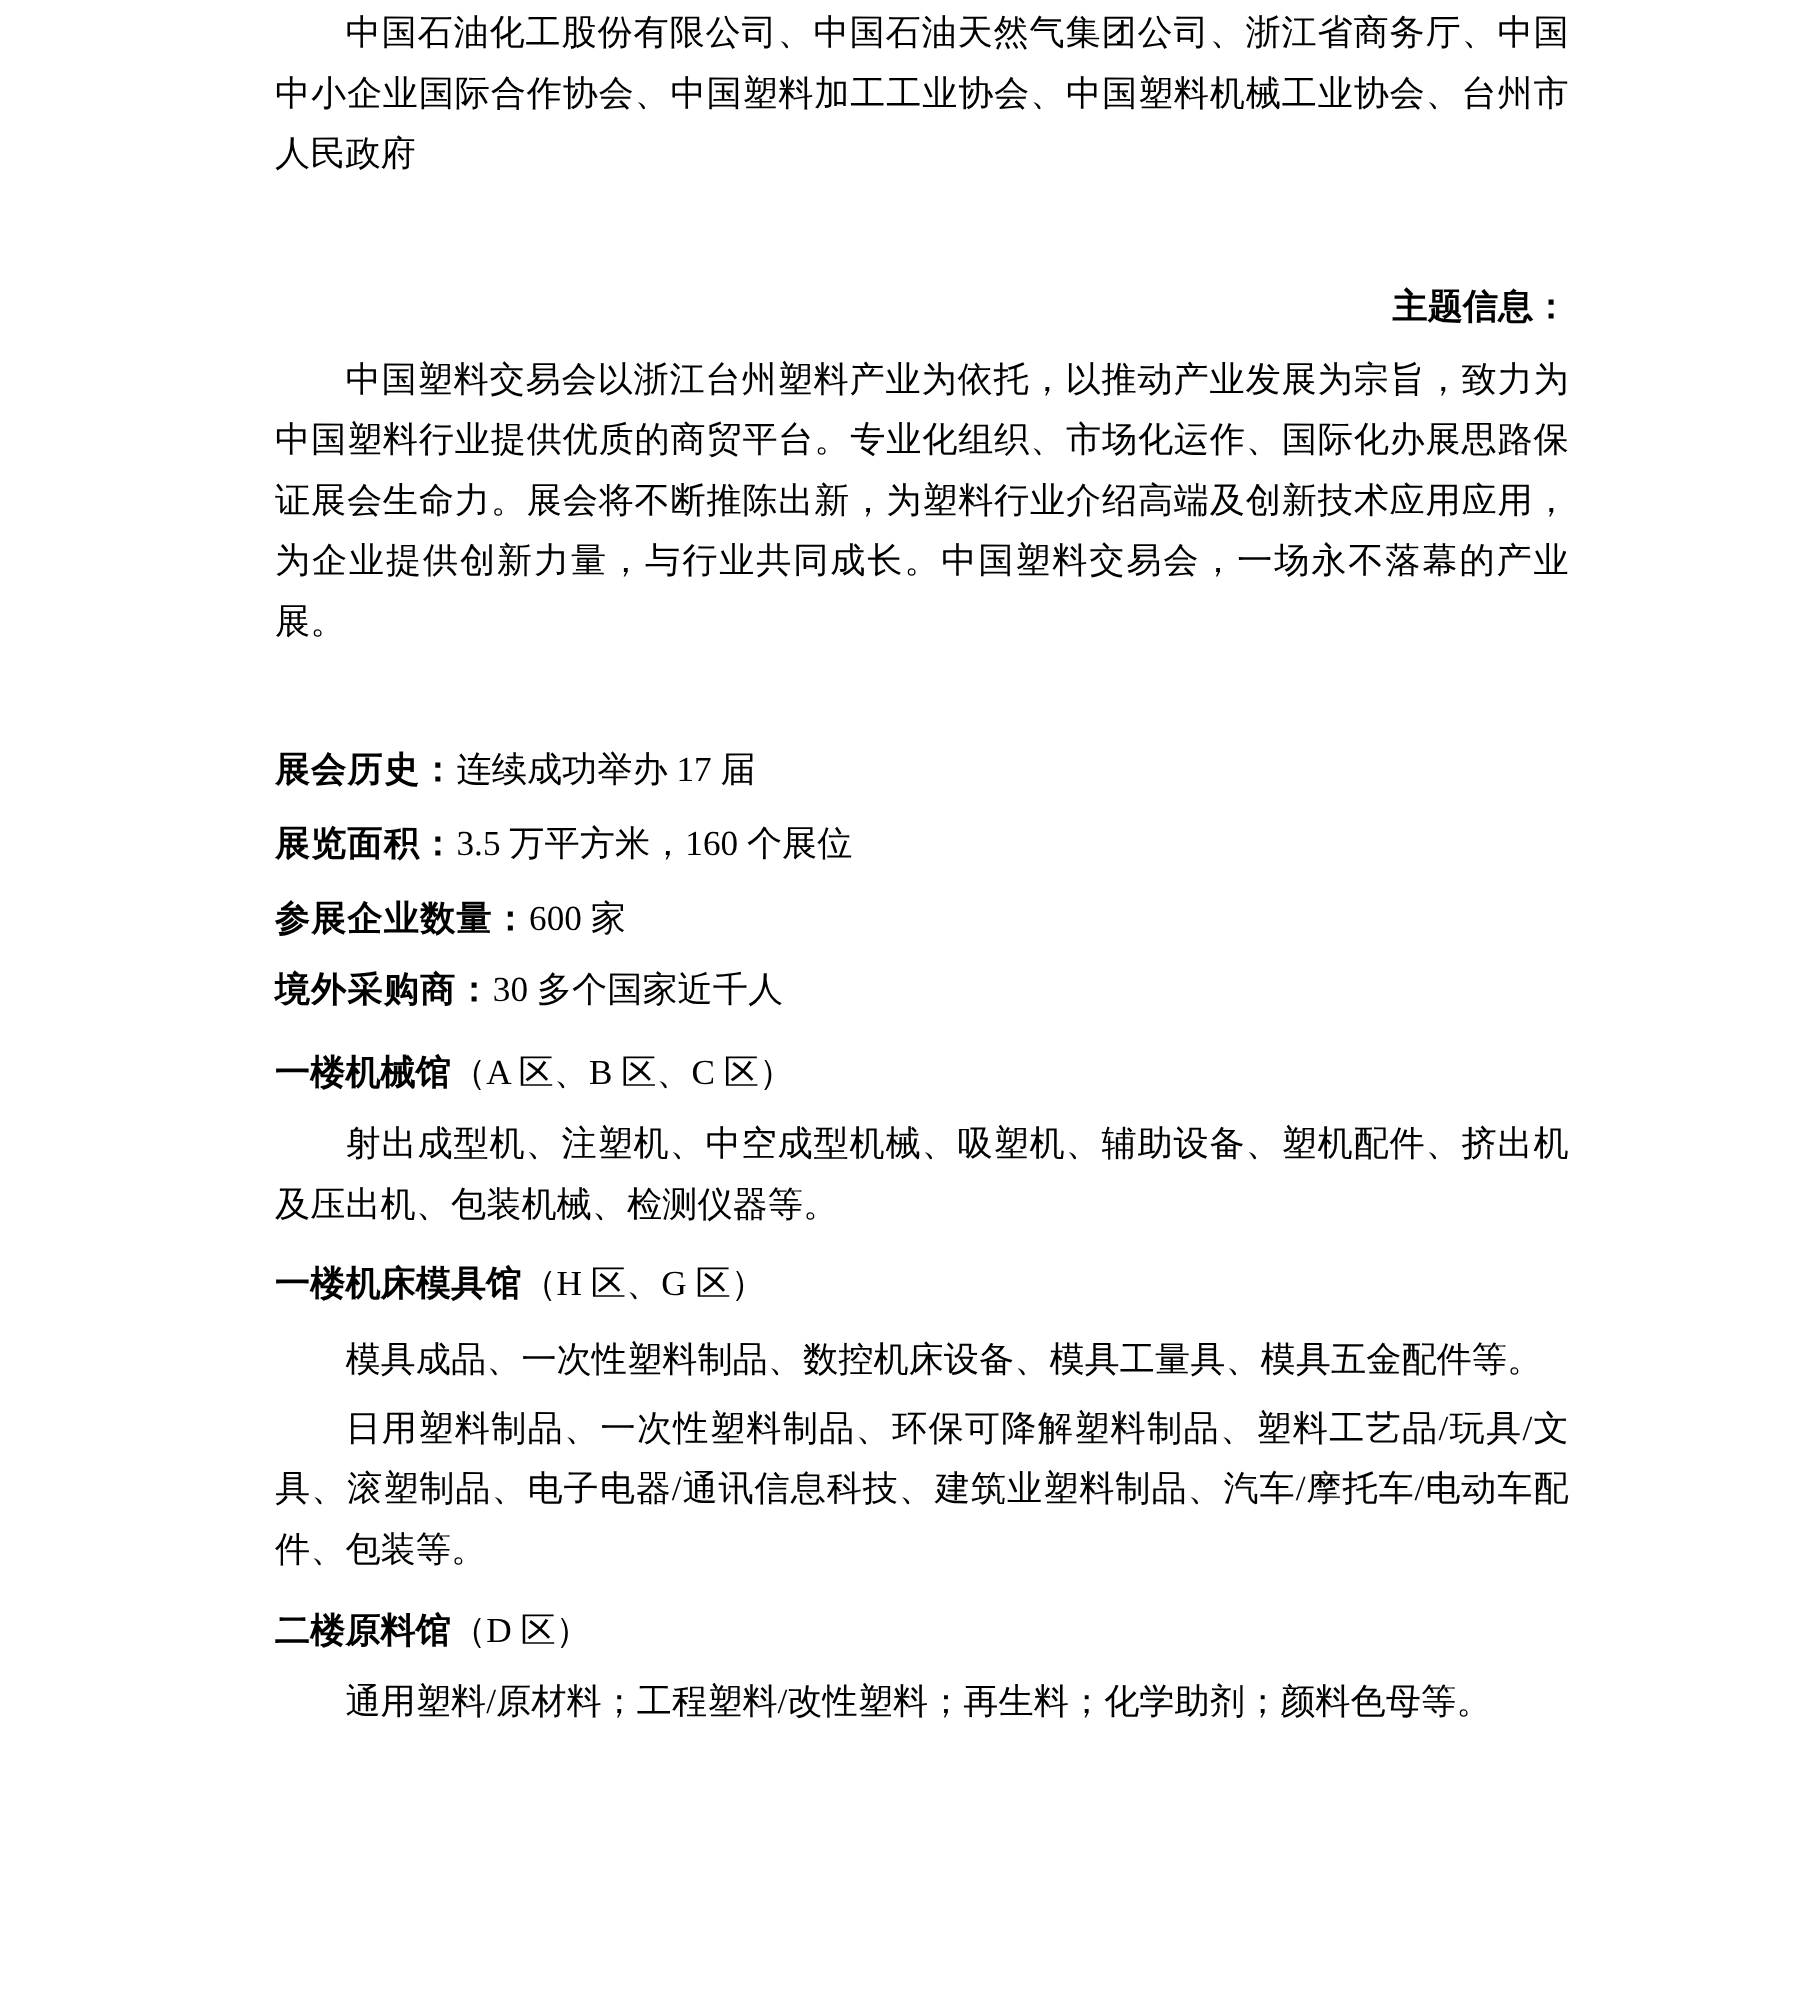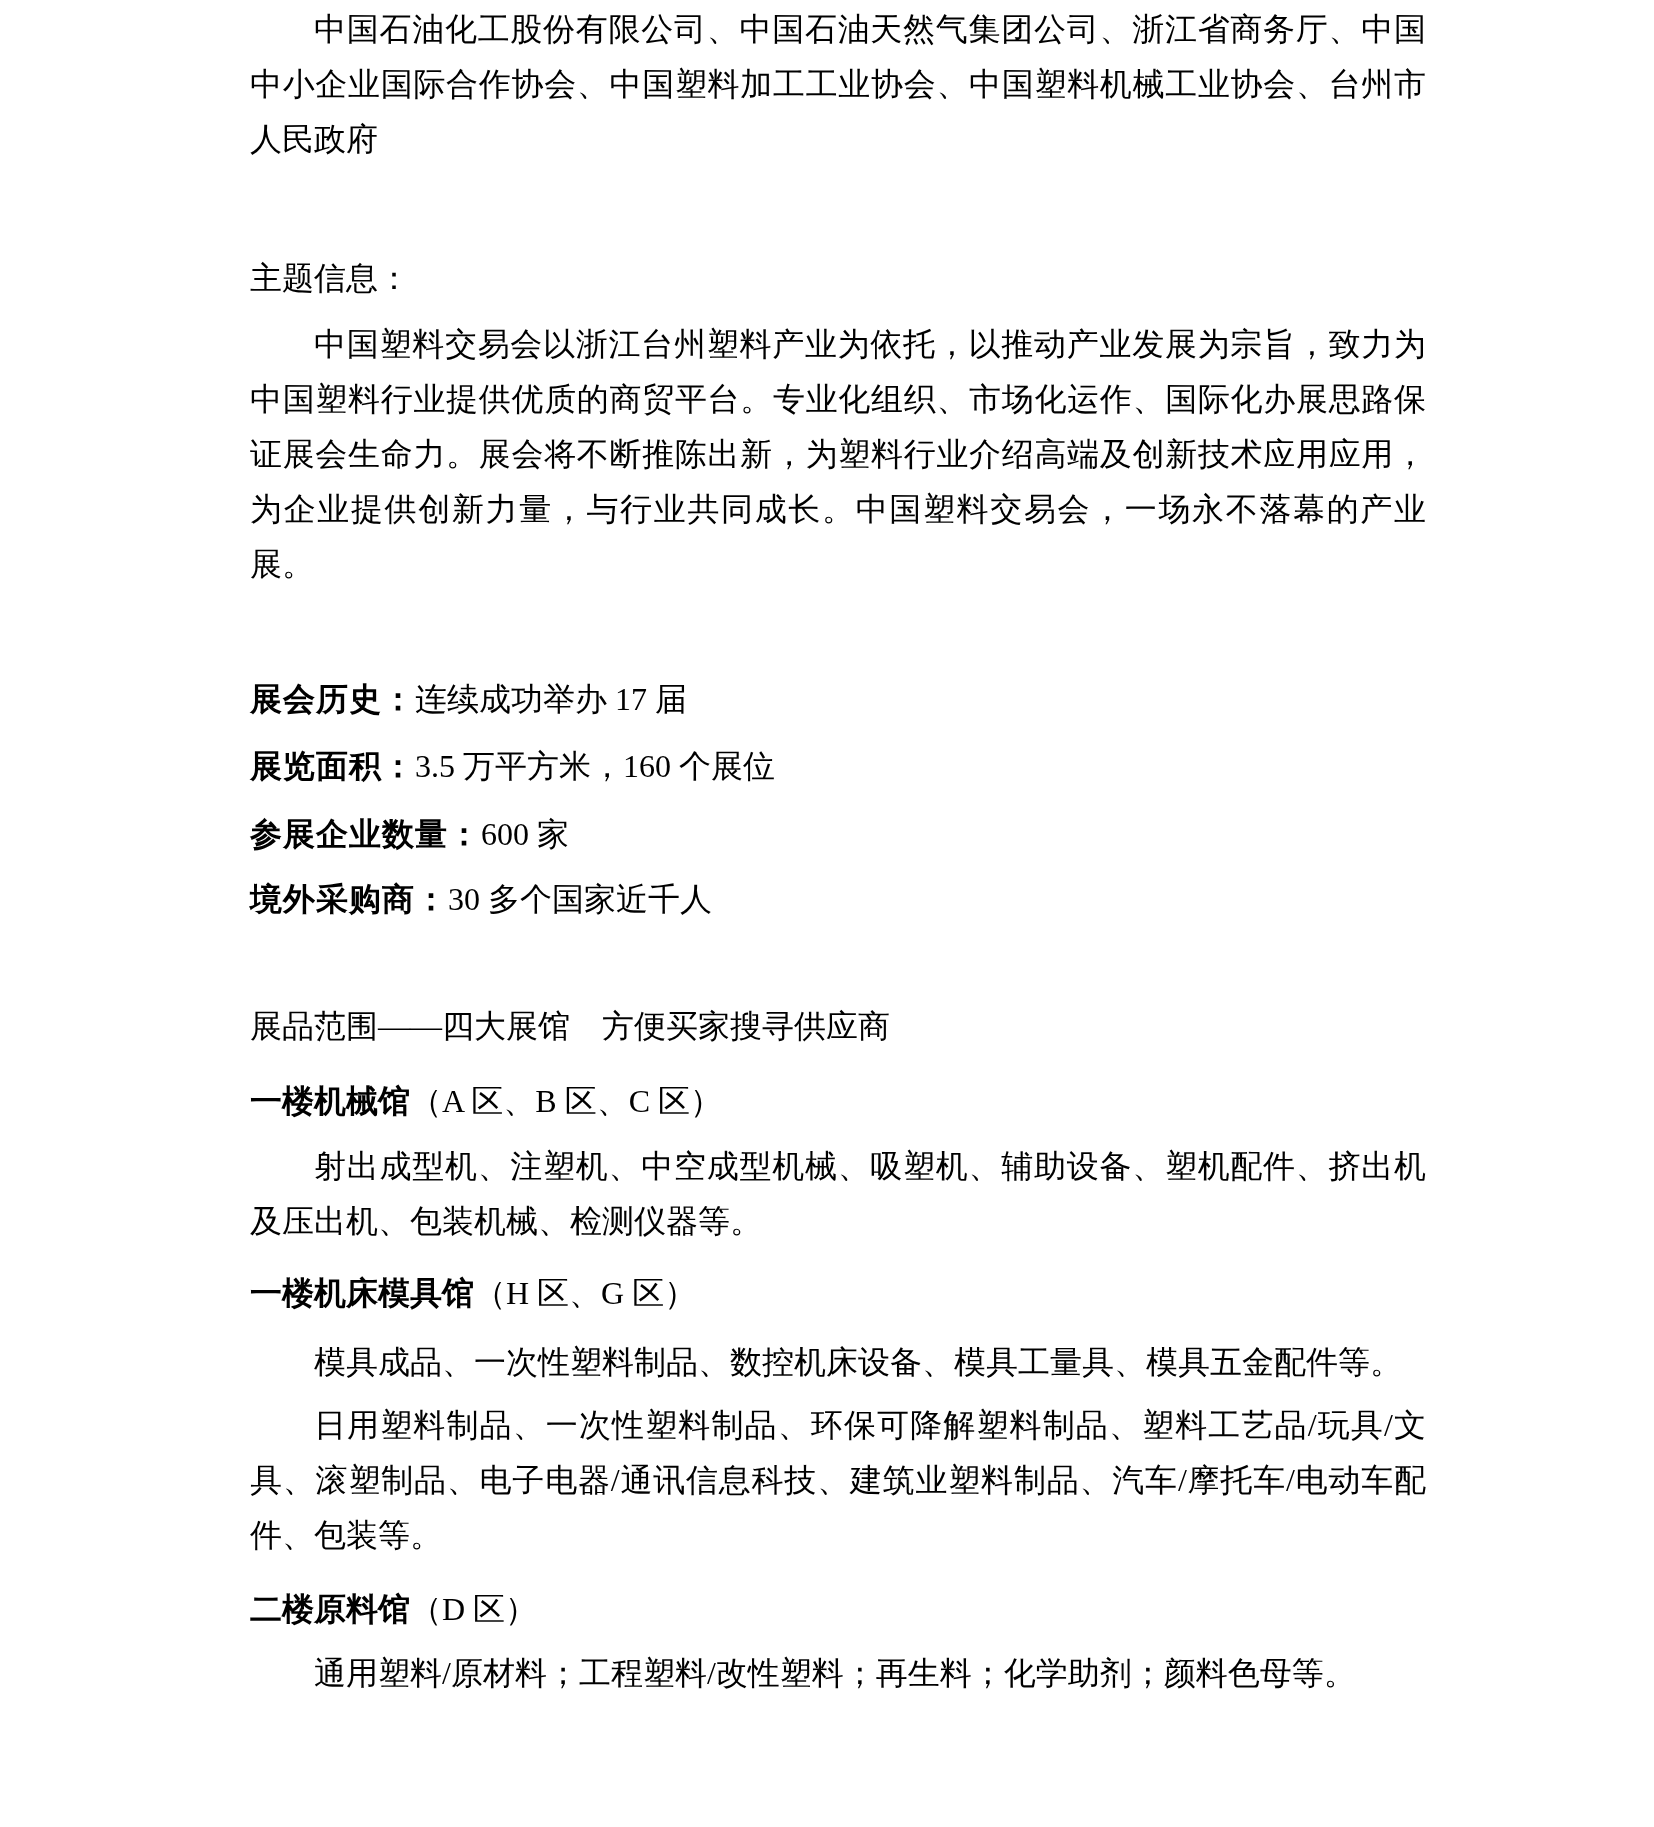--- a/index.html
+++ b/index.html
@@ -25,21 +25,22 @@
     margin: 0;
     padding: 0;
   }
   .para {
     text-align: justify;
     text-justify: inter-ideograph;
     text-indent: 2em;
     word-break: normal;
   }
   .heading {
-    font-weight: normal;
+    font-weight: bold;
+    text-align: right;
   }
   .b {
     font-weight: bold;
   }
   .stat .b { letter-spacing: 1px; }
   
   .mt84 { margin-top: 84px; }
   .mt80 { margin-top: 80px; }
   .mt72 { margin-top: 72px; }
   .mt20 { margin-top: 20px; }
@@ -66,21 +67,20 @@
 
   <p class="stat mt80"><span class="b">展会历史：</span><span>连续成功举办 17 届</span></p>
 
   <p class="stat mt12"><span class="b">展览面积：</span><span>3.5 万平方米，160 个展位</span></p>
 
   <p class="stat mt13"><span class="b">参展企业数量：</span><span>600 家</span></p>
 
 
   <p class="stat mt10"><span class="b">境外采购商：</span><span>30 多个国家近千人</span></p>
 
-  <p class="heading mt72">展品范围——四大展馆　方便买家搜寻供应商</p>
 
   <p class="hall-heading mt20"><span class="b">一楼机械馆</span><span>（A 区、B 区、C 区）</span></p>
 
   <p class="para mt10">射出成型机、注塑机、中空成型机械、吸塑机、辅助设备、塑机配件、挤出机及压出机、包装机械、检测仪器等。</p>
 
   <p class="hall-heading mt17"><span class="b">一楼机床模具馆</span><span>（H 区、G 区）</span></p>
 
   <p class="para mt14">模具成品、一次性塑料制品、数控机床设备、模具工量具、模具五金配件等。</p>
 
 

